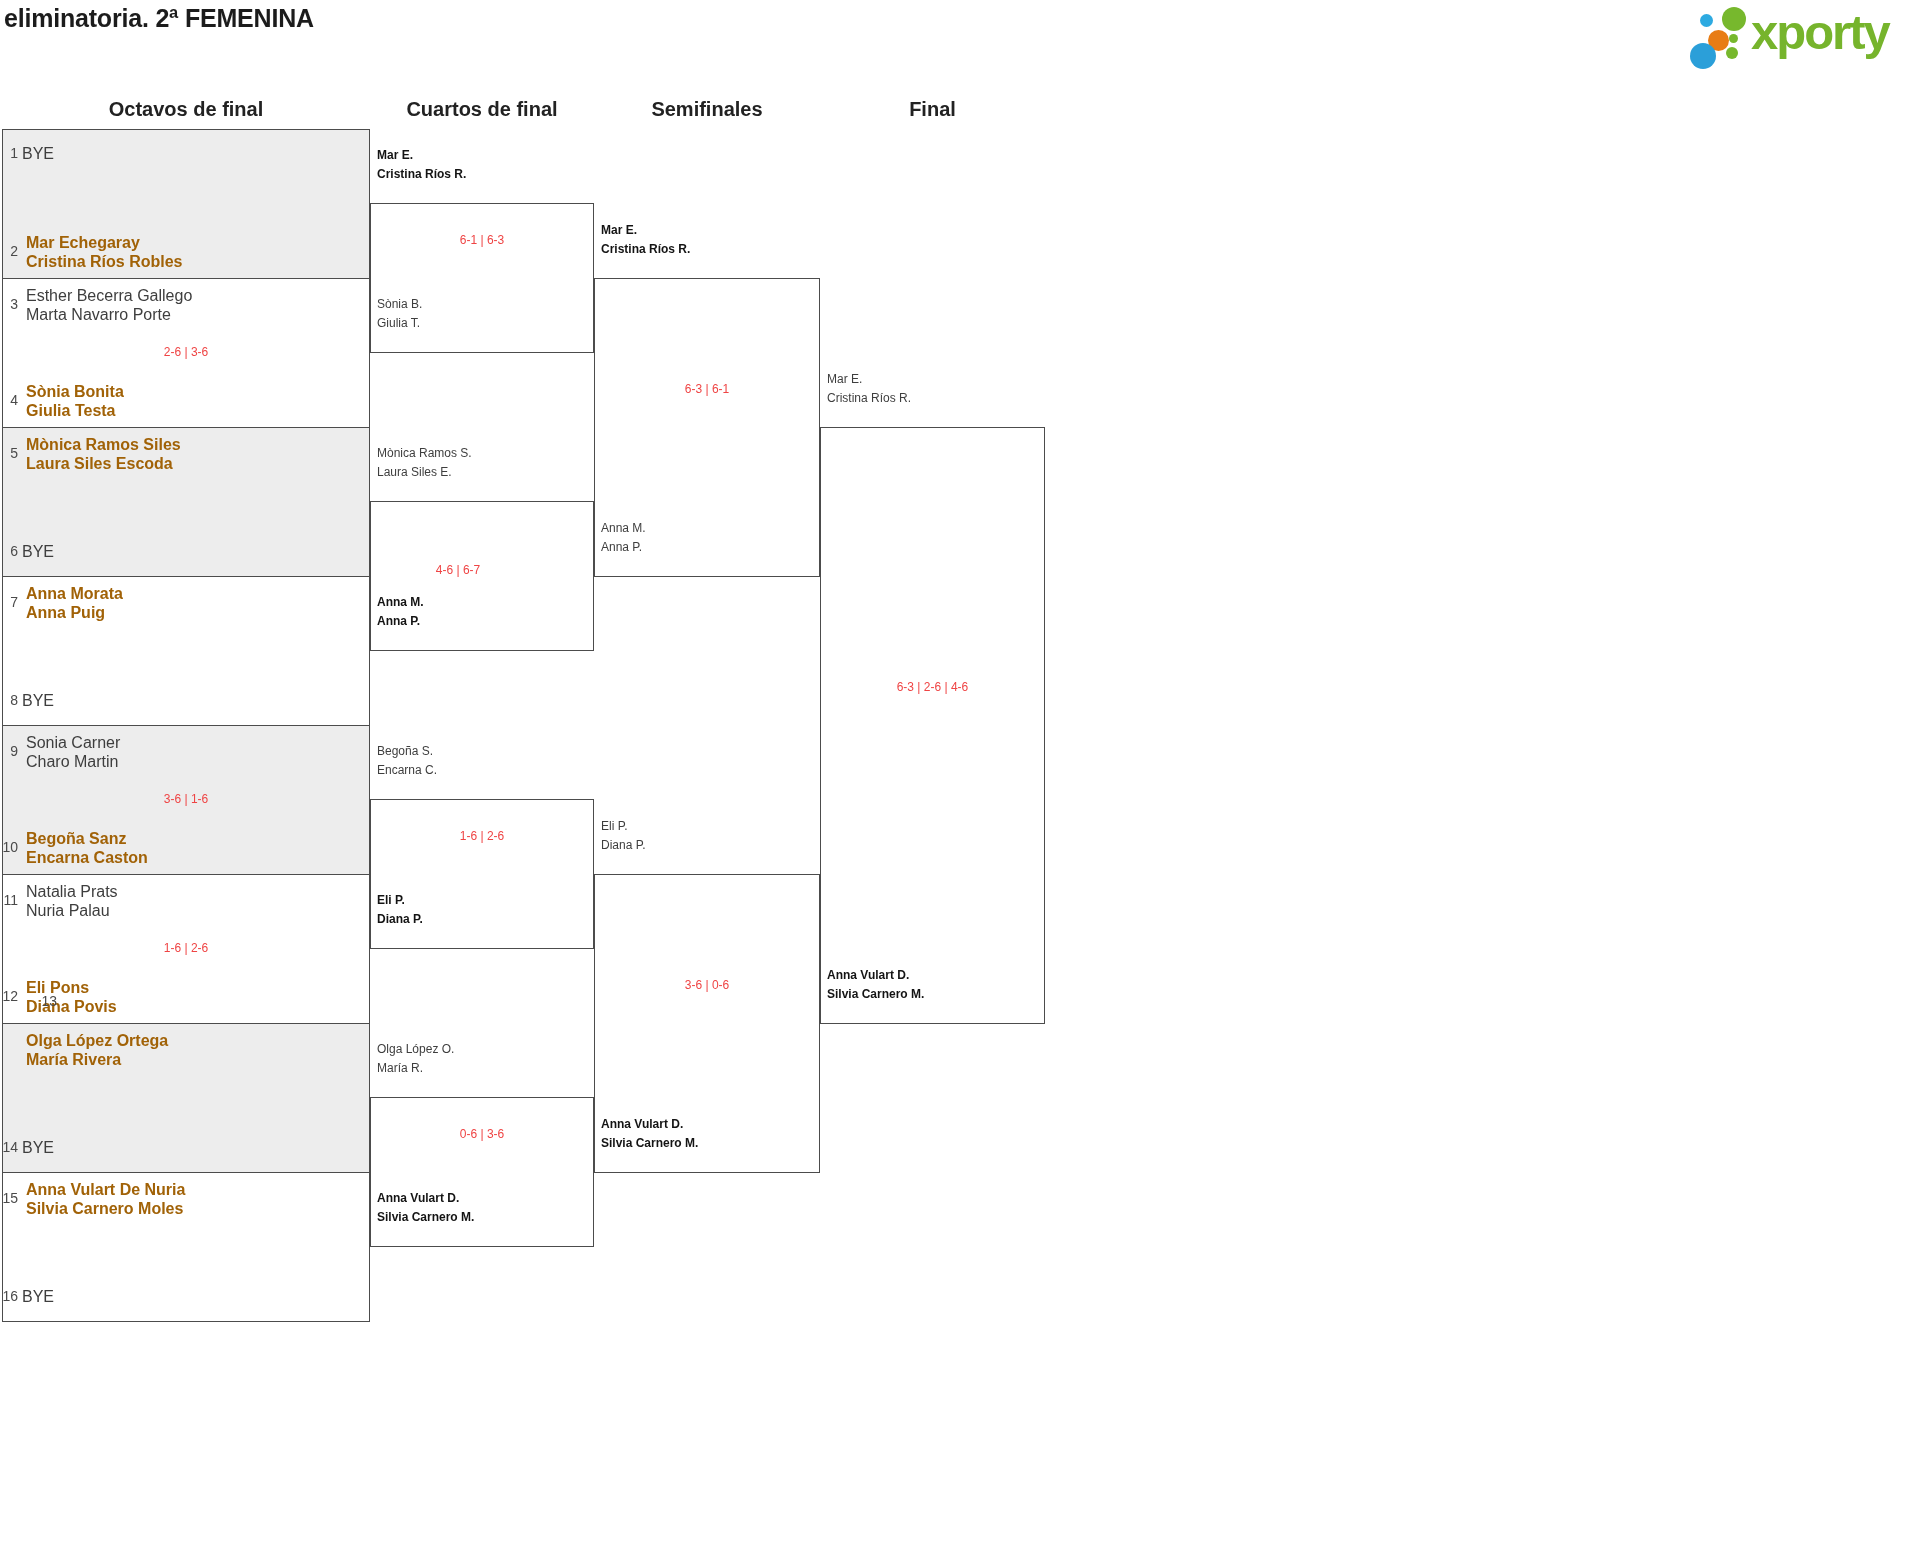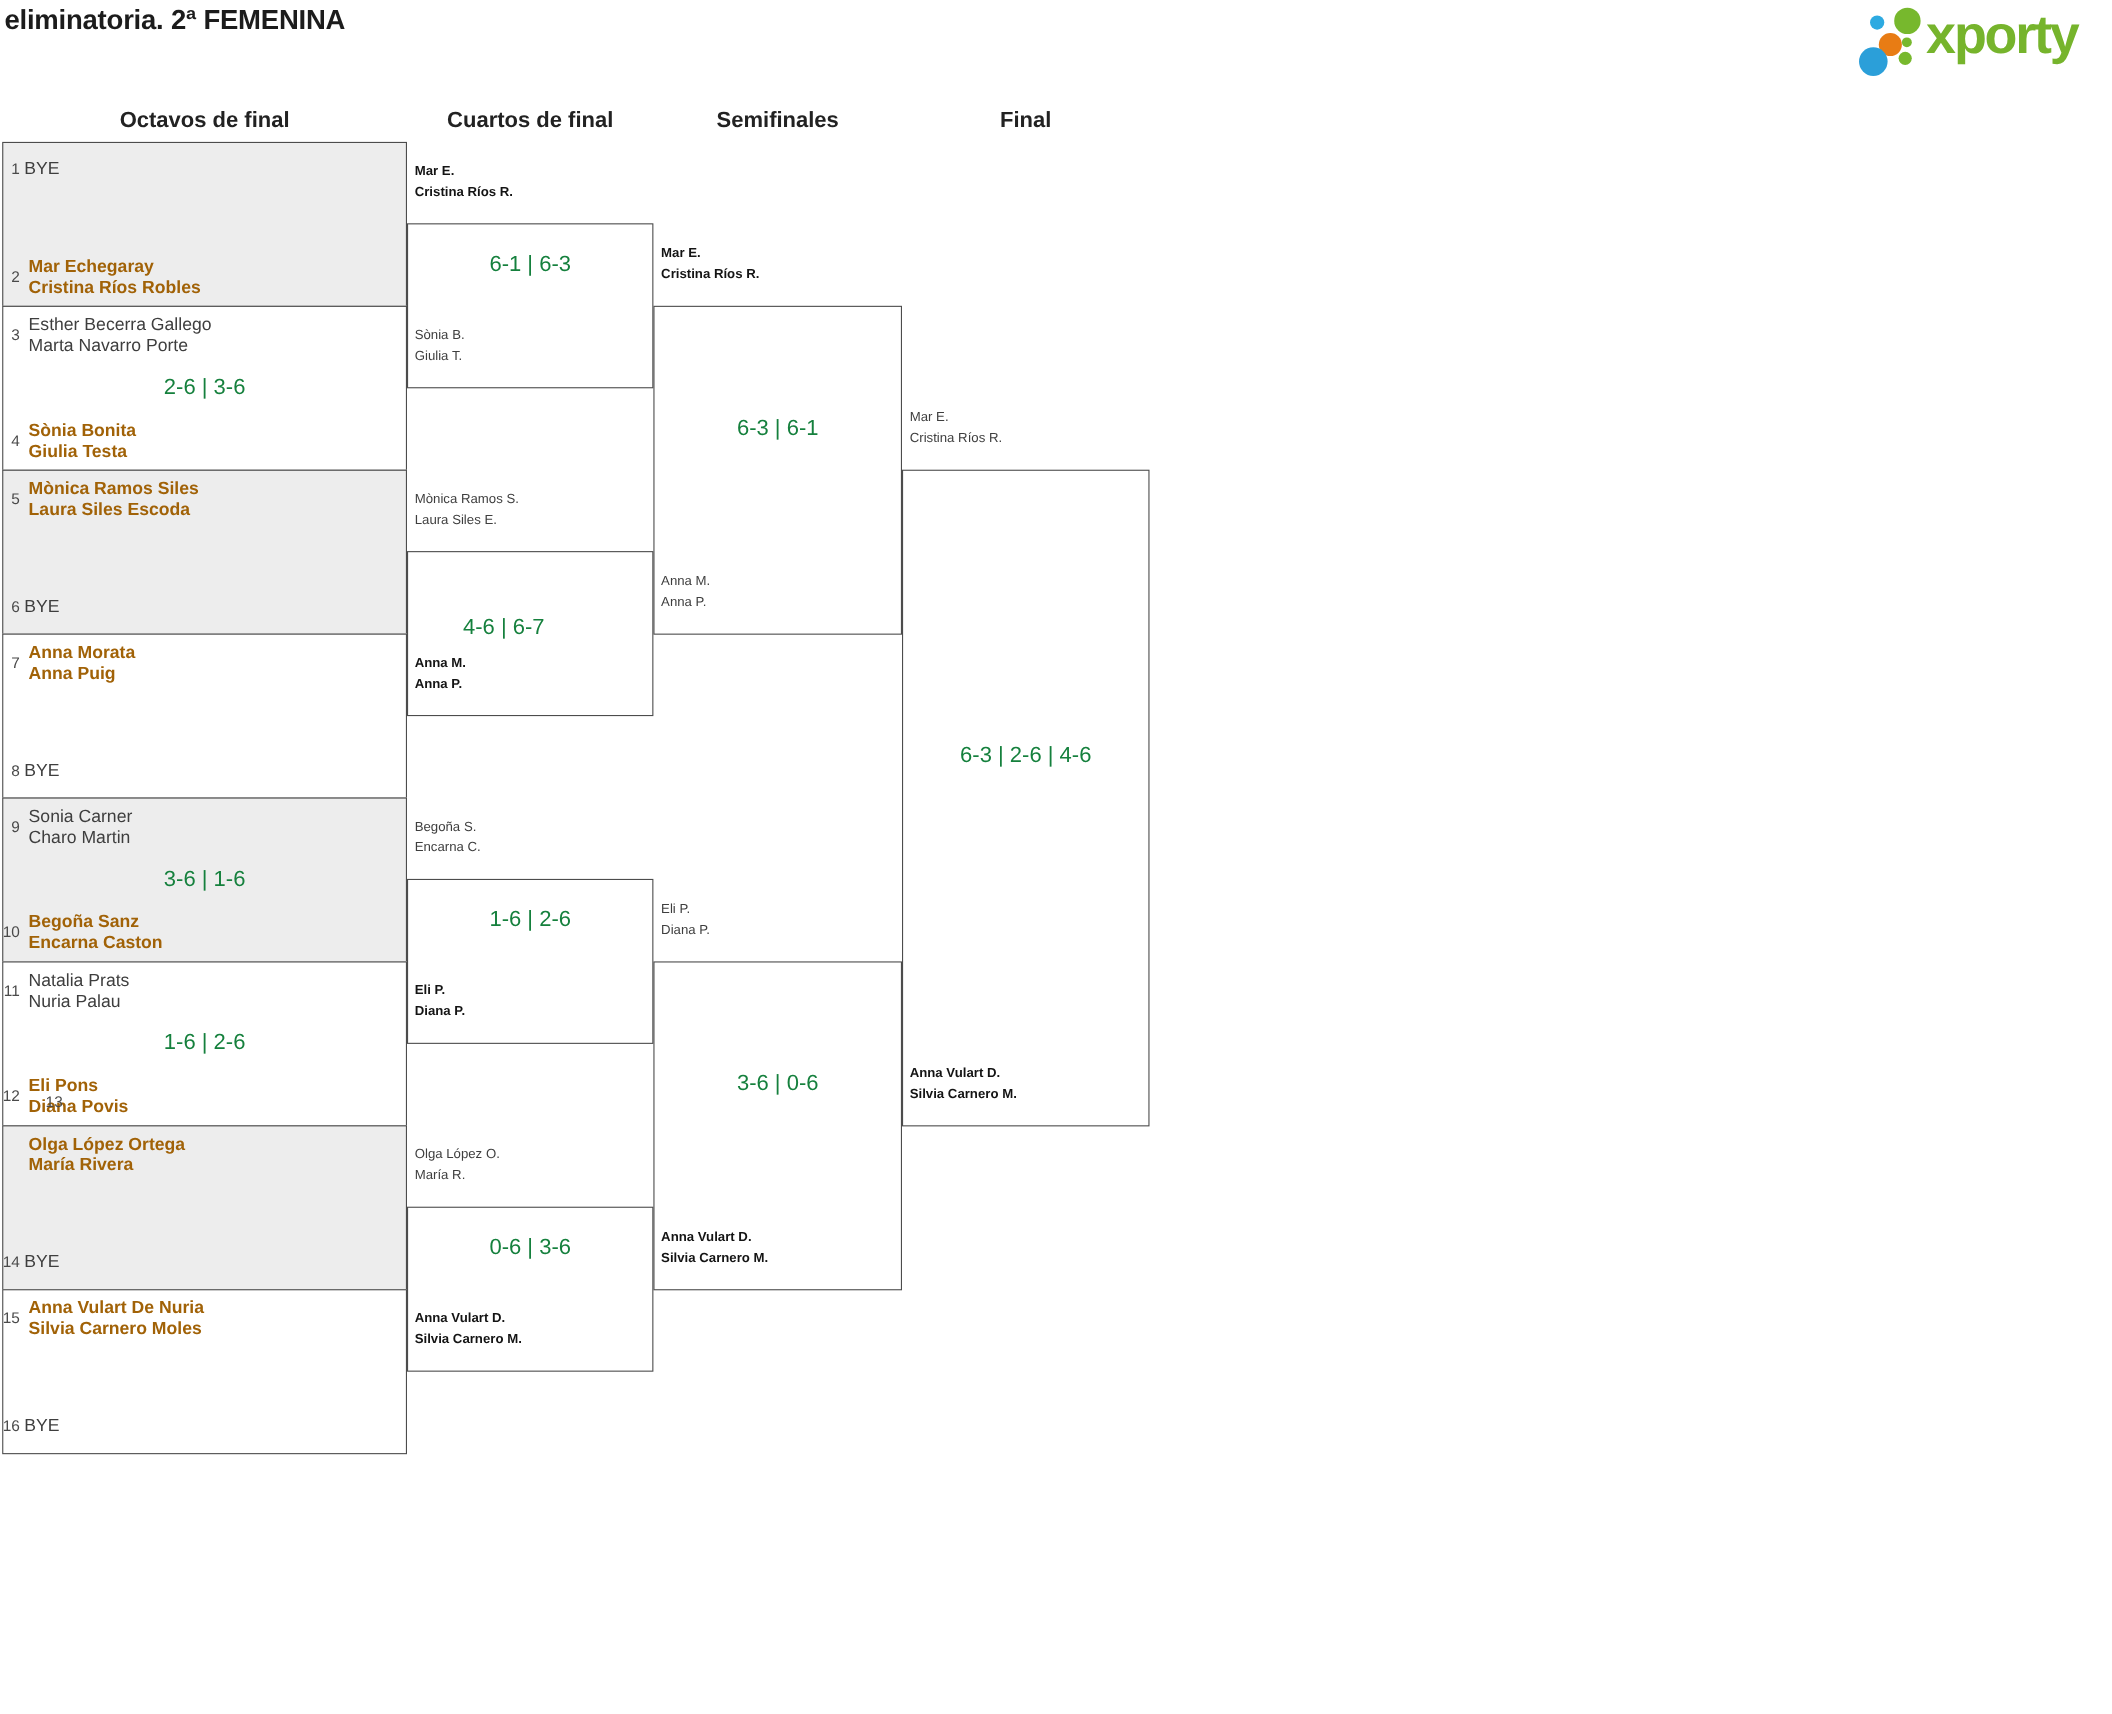--- a/index.html
+++ b/index.html
@@ -19,21 +19,21 @@
        box-sizing:border-box;background:#fff;}
   .box.gray{background:#ededed;}
   .obox{position:absolute;border:1px solid #4c4c4c;box-sizing:border-box;background:transparent;}
   
   .seed{position:absolute;left:2px;width:16px;text-align:right;font-size:14px;color:#4a4a4a;line-height:19px;}
   .nm{position:absolute;left:26px;font-size:16px;line-height:19px;color:#3e3e3e;font-weight:400;white-space:nowrap;}
   .nm.bye{left:22px;}
   .nm.w{font-weight:700;color:#a16207;}
   .lbl{position:absolute;font-size:12px;line-height:19px;color:#3e3e3e;font-weight:400;white-space:nowrap;}
   .lbl.w{font-weight:700;color:#141414;}
-  .score{position:absolute;text-align:center;font-size:20px;line-height:20px;color:#15803d;}
+  .score{position:absolute;text-align:center;font-size:12px;line-height:20px;color:#ef4444;}
 </style>
 </head>
 <body>
 
 <div class="title">
   <div>eliminatoria. 2ª FEMENINA</div>
 </div>
 
 <div>
   <span class="dot" style="left:1700px;top:14px;width:13px;height:13px;background:#2daae1;"></span>

